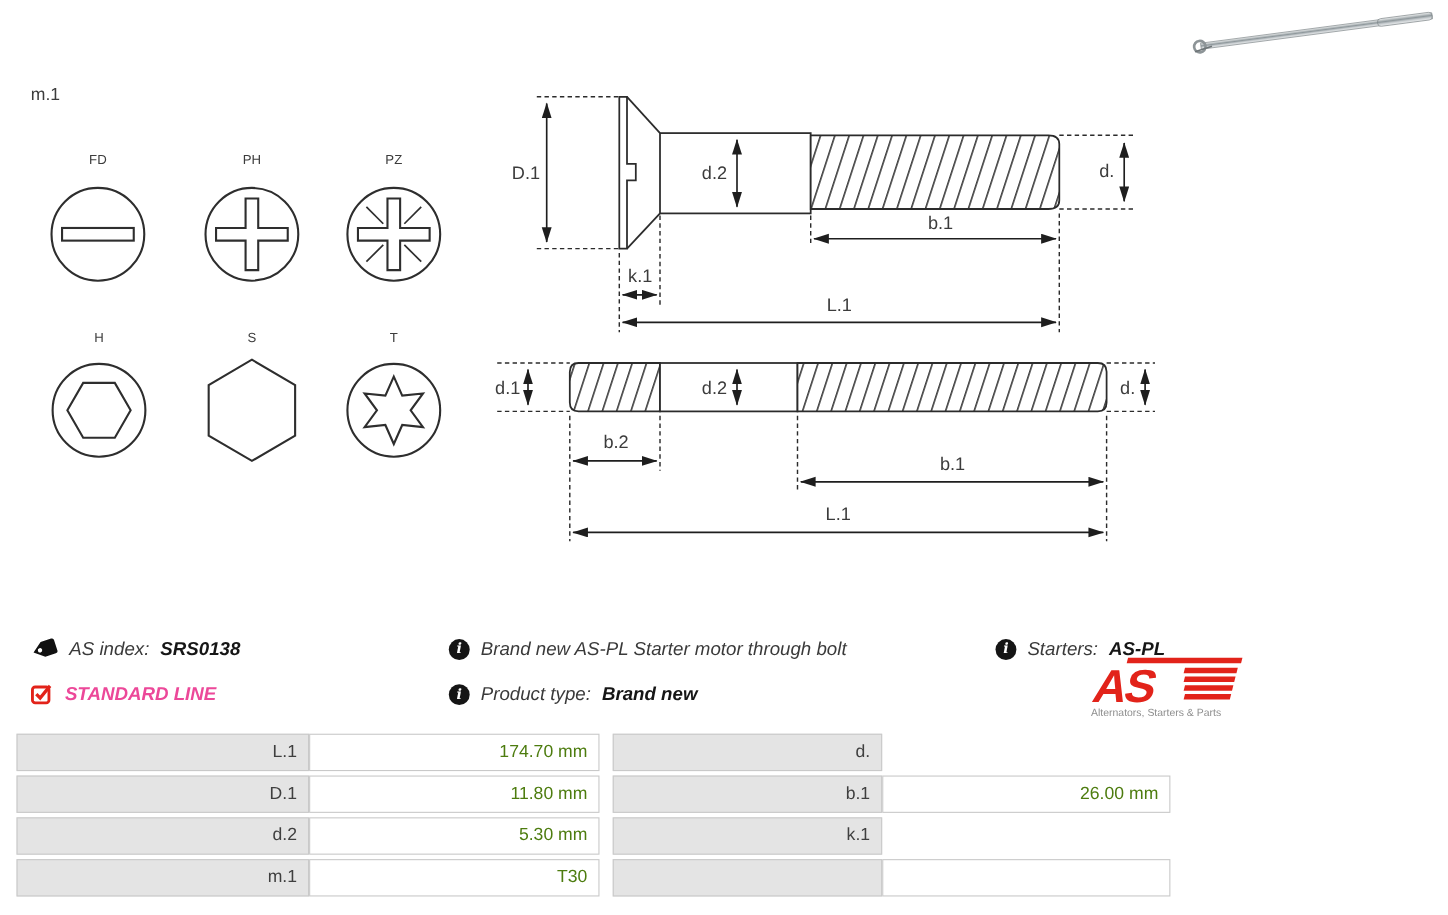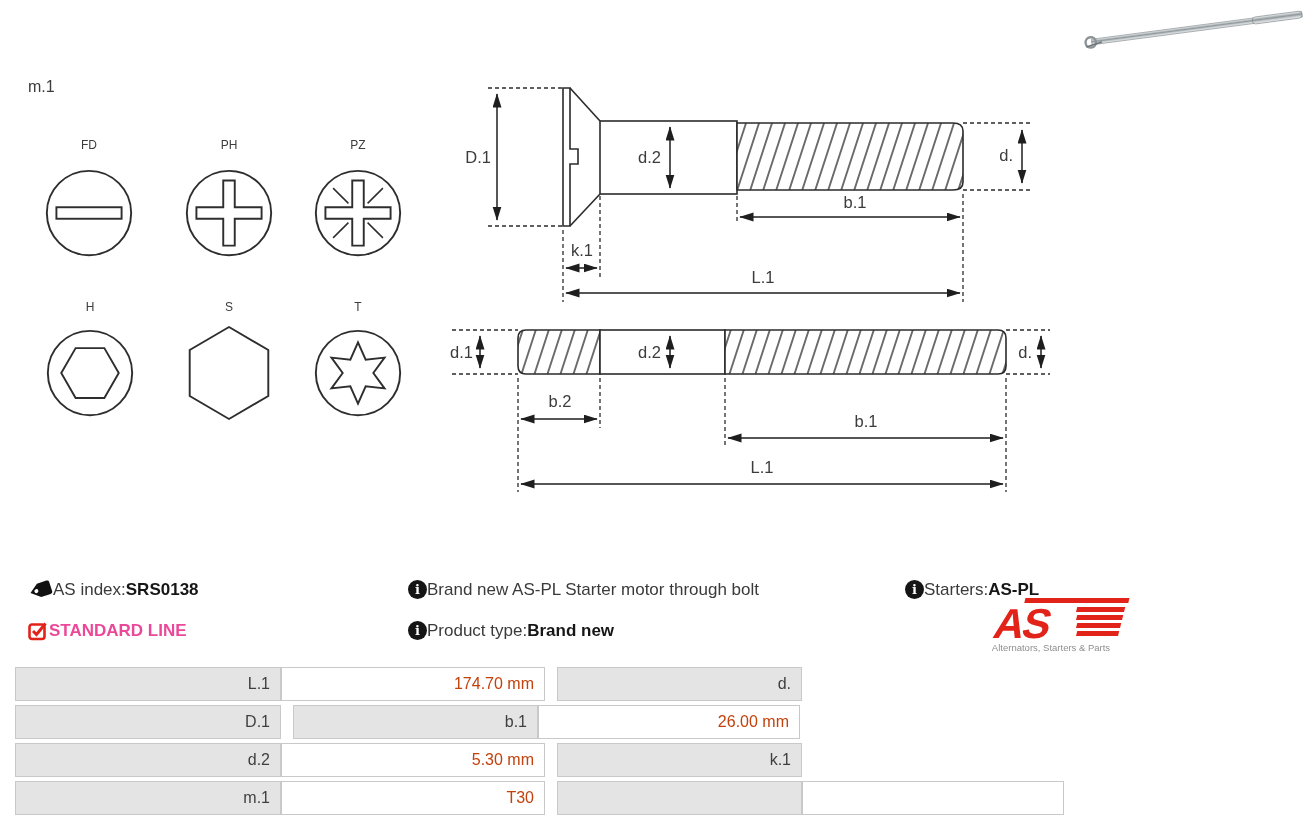--- a/index.html
+++ b/index.html
@@ -5,32 +5,32 @@
   html,body{margin:0;padding:0;}
   body{
     width:1316px;height:832px;position:relative;background:#fff;overflow:hidden;
     font-family:"Liberation Sans", sans-serif;color:#3a3a3a;
   }
   .abs{position:absolute;}
   
   .mark-label{position:absolute;width:92px;text-align:center;font-size:12px;color:#3c3c3c;}
   .m1-label{position:absolute;left:28px;top:78px;font-size:16px;color:#3c3c3c;}
   
-  .info-row{position:absolute;display:flex;font-size:17px;color:#3a3a3a;white-space:nowrap;}
+  .info-row{position:absolute;display:flex;align-items:center;gap:10px;font-size:17px;color:#3a3a3a;white-space:nowrap;font-style:italic;}
   .info-row strong{color:#161616;font-weight:700;}
   .info-ico{display:inline-flex;width:19px;height:19px;border-radius:50%;background:#151515;color:#fff;
     align-items:center;justify-content:center;font-family:"DejaVu Serif",serif;font-weight:bold;font-size:13px;flex:0 0 auto;}
   .red-line{color:#ec4899;font-weight:700;}
   
   .spec{position:absolute;left:15px;top:667px;}
   .spec-row{display:flex;margin-bottom:4px;}
   .cell{box-sizing:border-box;height:34px;line-height:32px;border:1px solid #c9c9c9;
         text-align:right;padding-right:10px;font-size:16px;}
   .cell.lab{background:#e4e4e4;color:#3f3f3f;}
-  .cell.val{background:#fff;color:#c2410c;}
+  .cell.val{background:#fff;color:#4d7c0f;}
   .c1{width:266px;} .c2{width:264px;} .gap{width:12px;height:34px;} .c3{width:245px;} .c4{width:262px;}
 </style>
 </head>
 <body>
 
 <svg class="abs" style="left:1076px;top:2px;" width="240" height="56" viewBox="0 0 240 56">
   <defs>
     <linearGradient id="metal" x1="0" y1="0" x2="0" y2="1">
       <stop offset="0" stop-color="#f4f6f6"></stop>
         <stop offset="0.45" stop-color="#8f989c"></stop>
@@ -213,20 +213,21 @@
 
 <div class="spec">
   <div class="spec-row">
     <div class="cell lab c1">L.1</div>
     <div class="cell val c2">174.70 mm</div>
     <div class="gap"></div>
     <div class="cell lab c3">d.</div>
   </div>
   <div class="spec-row">
     <div class="cell lab c1">D.1</div>
+    <div class="cell val c2">11.80 mm</div>
     <div class="gap"></div>
     <div class="cell lab c3">b.1</div>
     <div class="cell val c4">26.00 mm</div>
   </div>
   <div class="spec-row">
     <div class="cell lab c1">d.2</div>
     <div class="cell val c2">5.30 mm</div>
     <div class="gap"></div>
     <div class="cell lab c3">k.1</div>
   </div>

